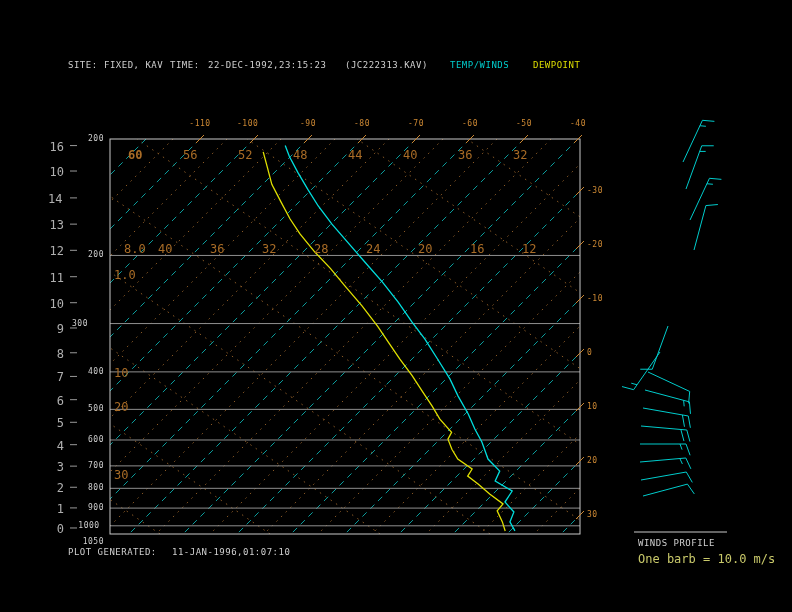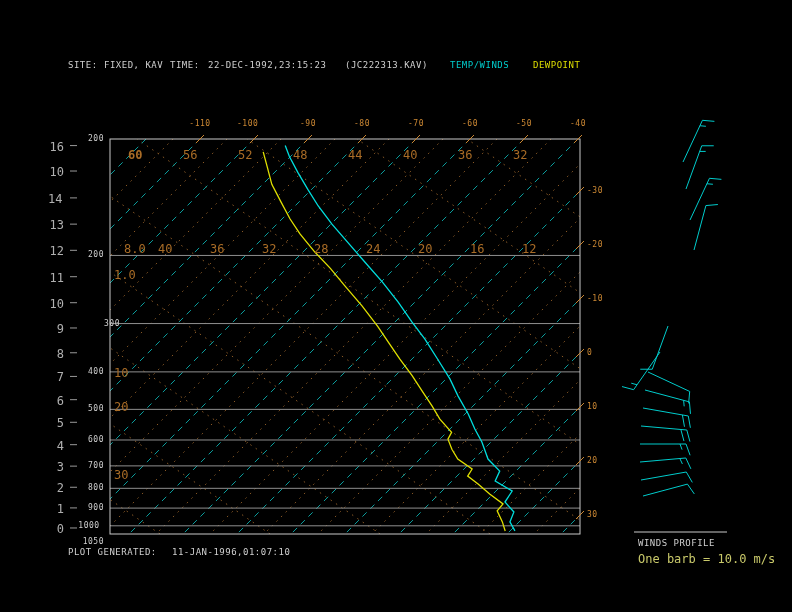--- a/index.html
+++ b/index.html
@@ -187,21 +187,21 @@
       </g>
       <g stroke="#00cccc" stroke-width="1">
         <line x1="643" y1="462" x2="687.4325880092971" y2="450.0943239252841"></line>
         <line x1="687.4325880092971" y1="450.0943239252841" x2="694.3155052455096" y2="459.924148456752"></line>
       </g>
     </svg>
 
   <div id="gen-labels">
       <span class="t small grey" style="left: 74px; top: 100px; width: 30px; text-align: right;">200</span>
       <span class="t small grey" style="left: 74px; top: 216.44px; width: 30px; text-align: right;">200</span>
-      <span class="t small grey" style="left: 90px; top: 284.552px; width: 30px; text-align: right;">300</span>
+      <span class="t small grey" style="left: 72px; top: 284.552px; width: 30px; text-align: left;">300</span>
       <span class="t small grey" style="left: 74px; top: 332.879px; width: 30px; text-align: right;">400</span>
       <span class="t small grey" style="left: 74px; top: 370.364px; width: 30px; text-align: right;">500</span>
       <span class="t small grey" style="left: 74px; top: 400.992px; width: 30px; text-align: right;">600</span>
       <span class="t small grey" style="left: 74px; top: 426.887px; width: 30px; text-align: right;">700</span>
       <span class="t small grey" style="left: 74px; top: 449.319px; width: 30px; text-align: right;">800</span>
       <span class="t small grey" style="left: 74px; top: 469.105px; width: 30px; text-align: right;">900</span>
       <span class="t small grey" style="left: 74px; top: 486.804px; width: 30px; text-align: center;">1000</span>
       <span class="t small grey" style="left: 74px; top: 503px; width: 30px; text-align: right;">1050</span>
       <span class="t tiny grey2" style="left: 48px; top: 107.589px; width: 16px; text-align: right;">16</span>
       <span class="t tiny grey2" style="left: 48px; top: 133.022px; width: 16px; text-align: right;">10</span>

